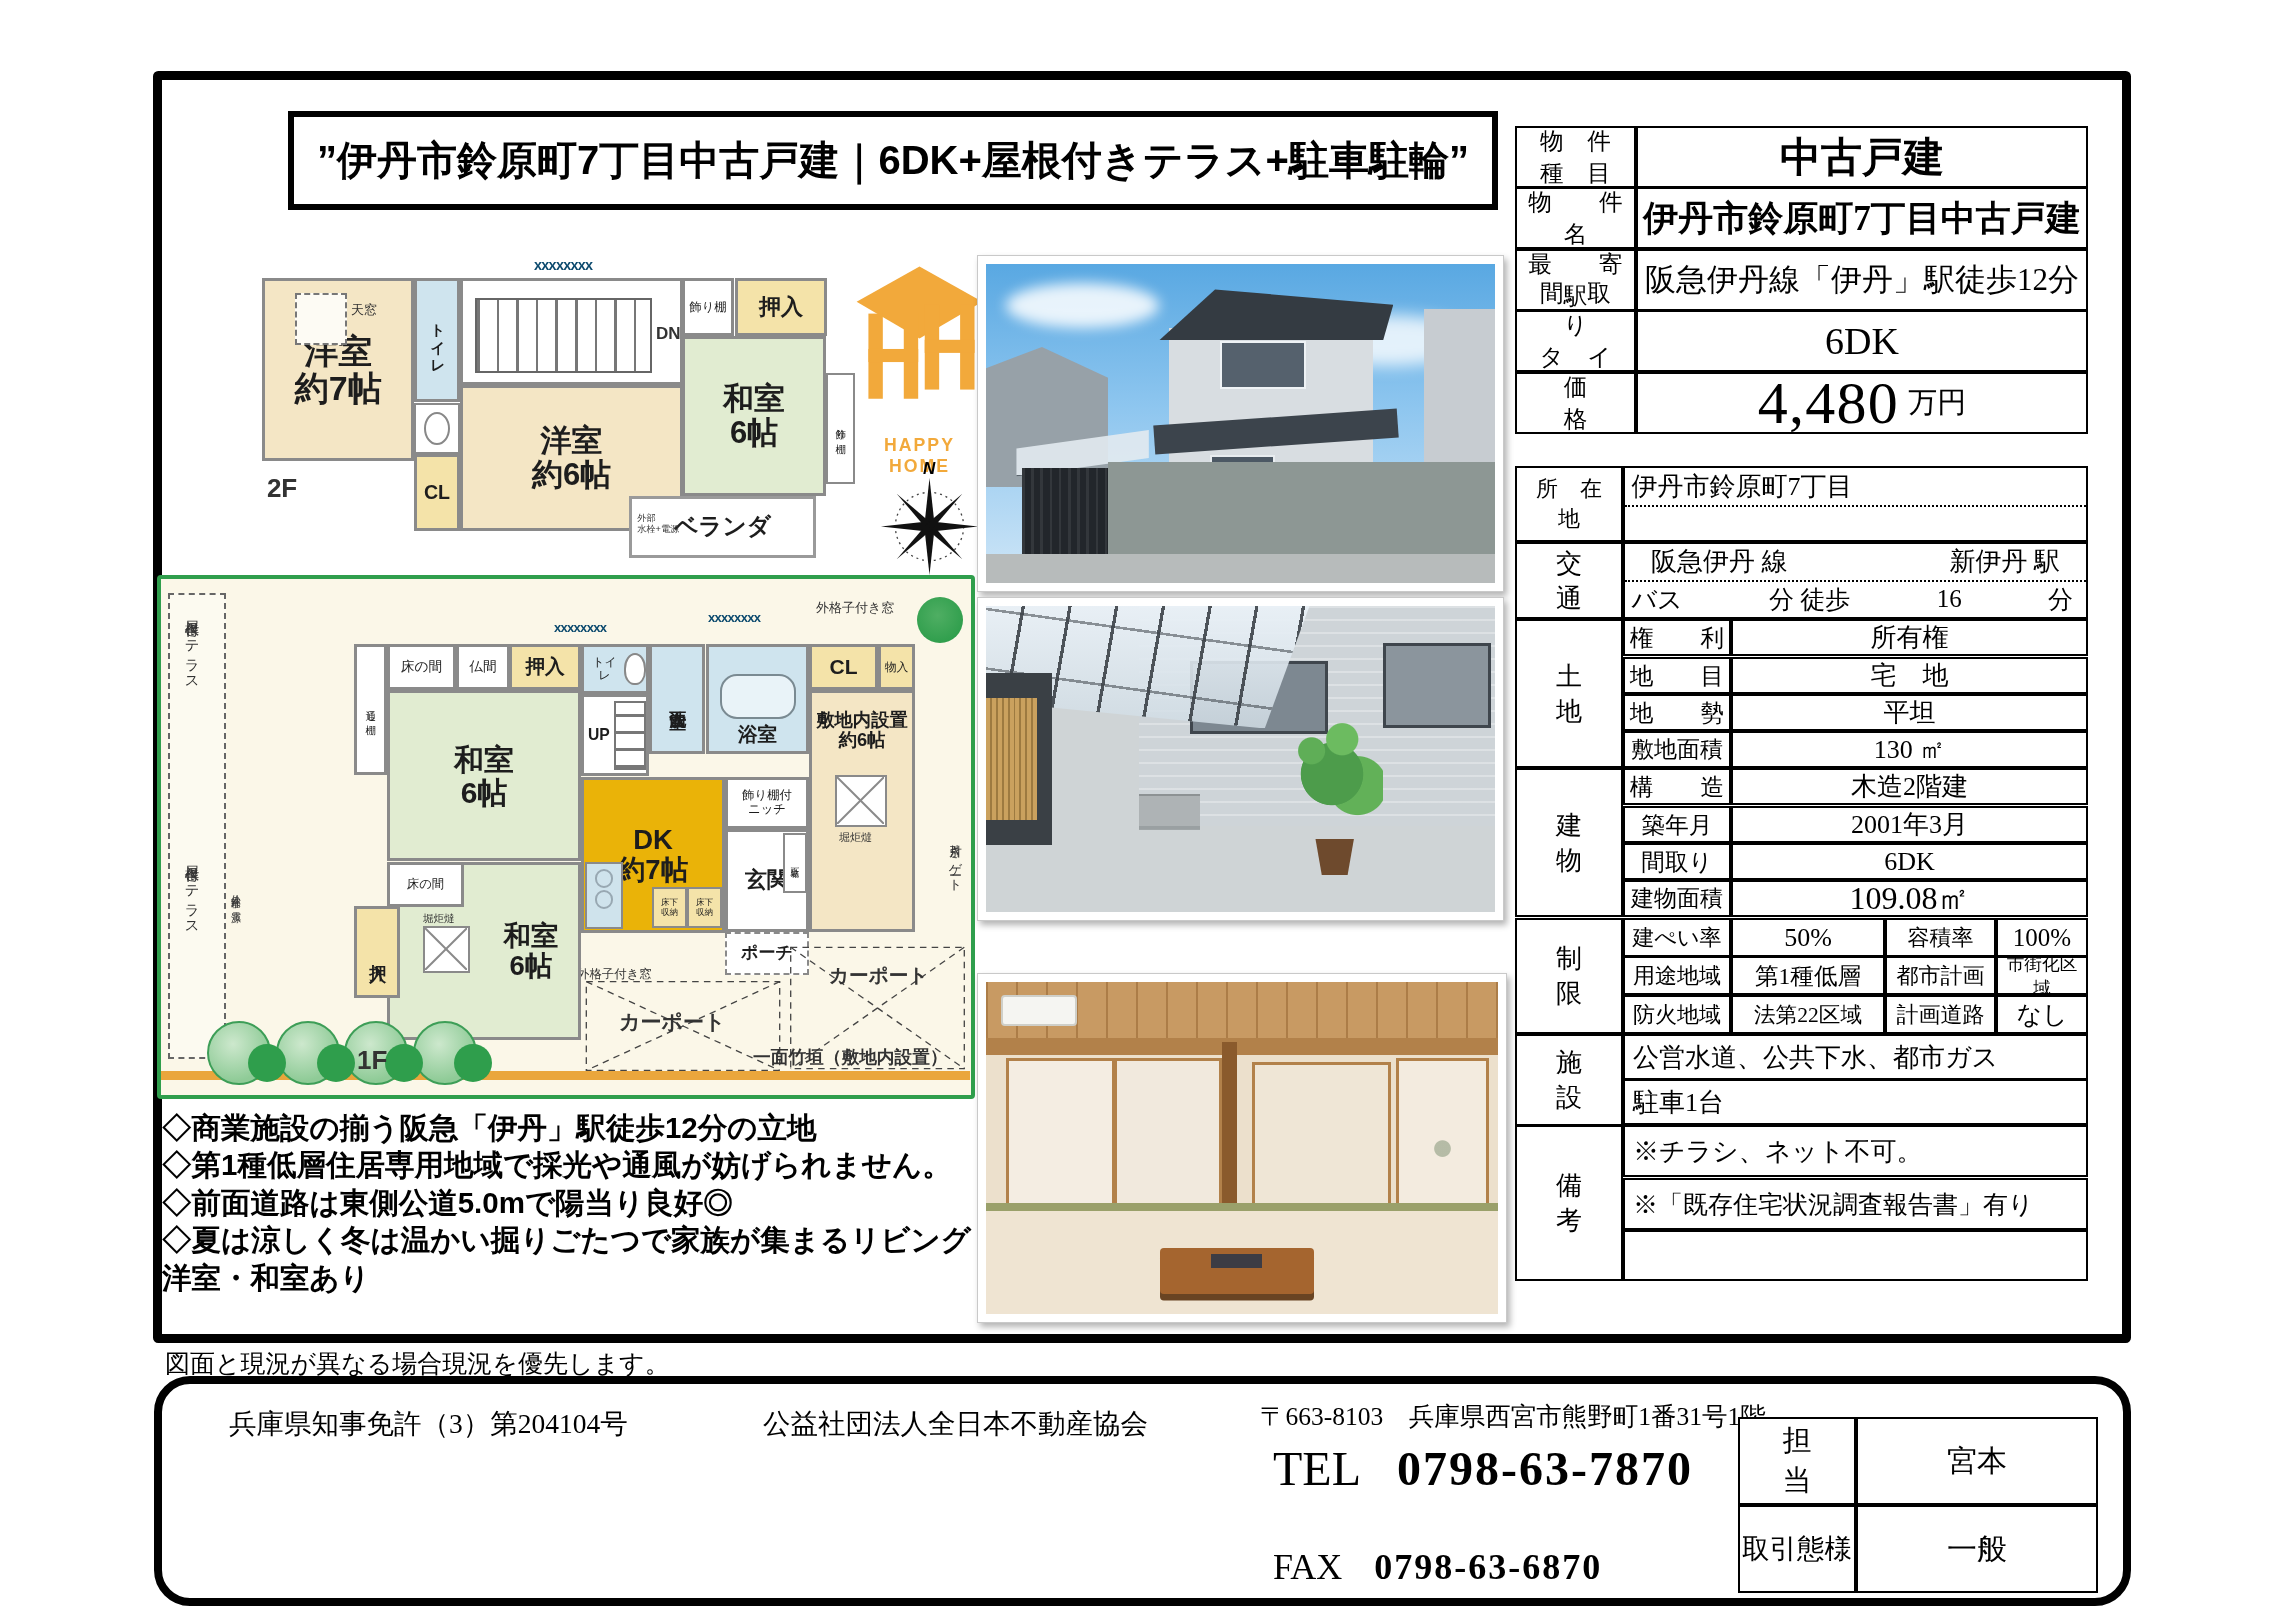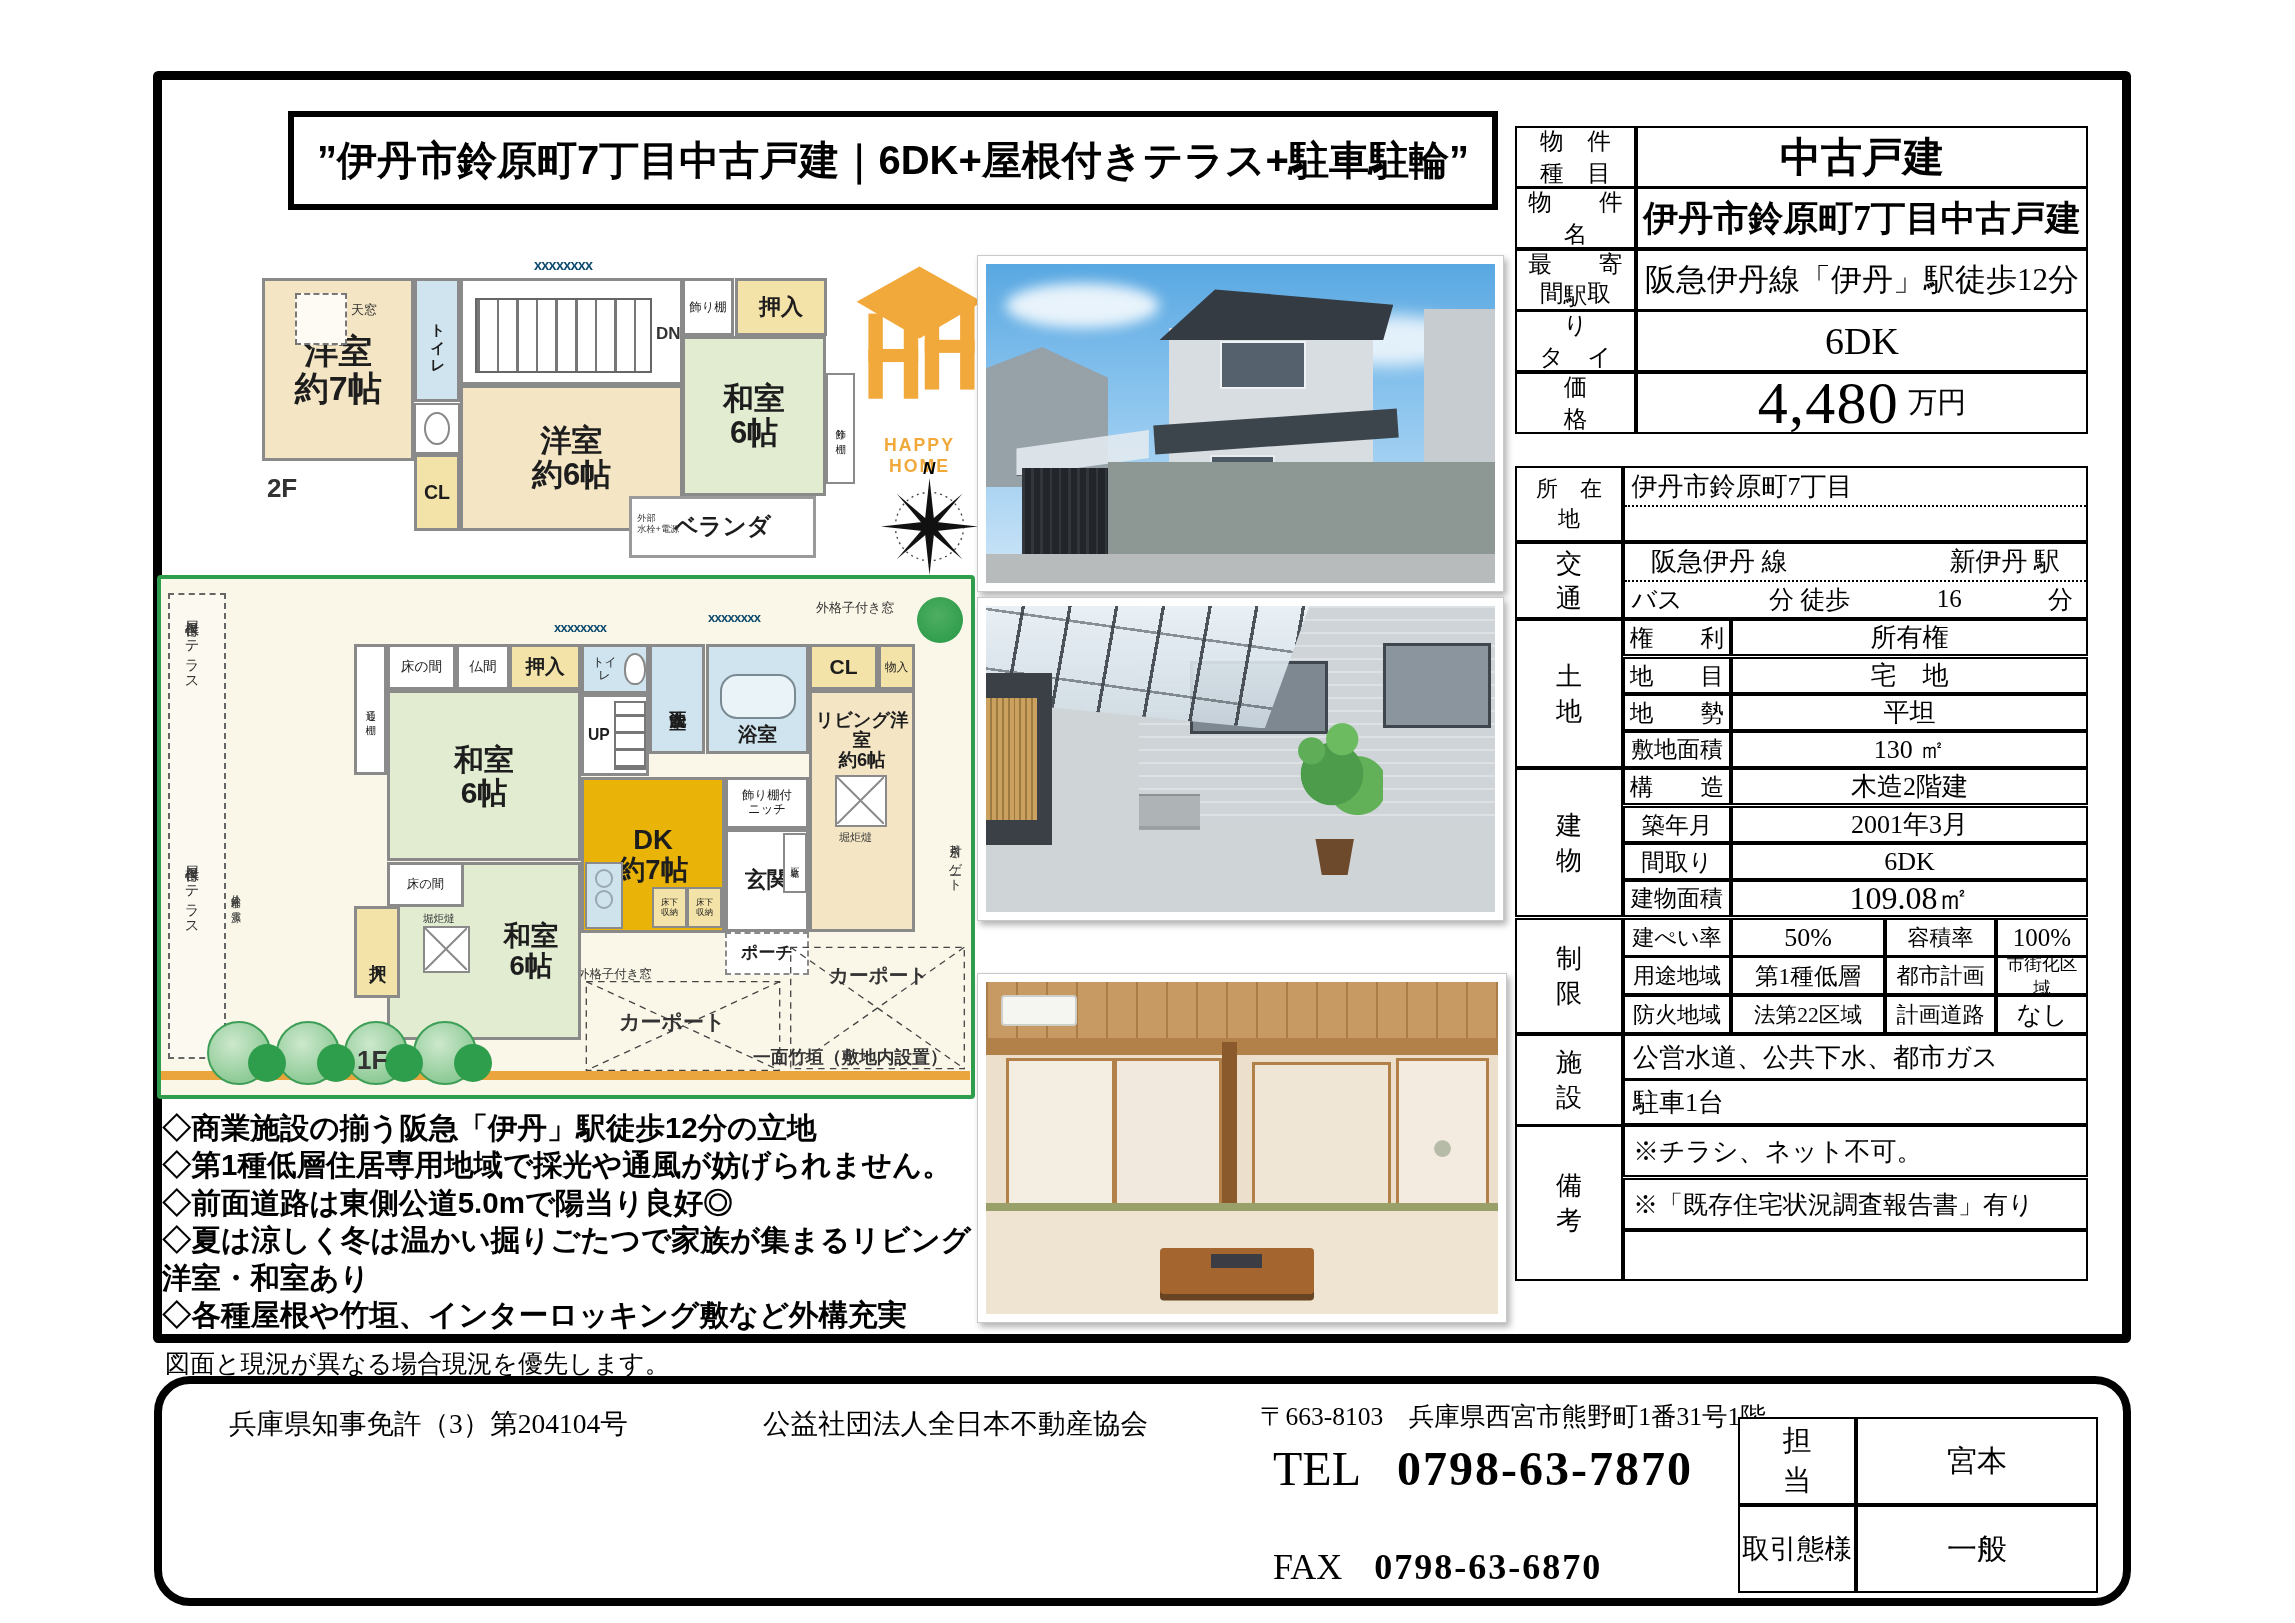--- a/index.html
+++ b/index.html
@@ -259,21 +259,21 @@
 ニッチ</span>
     </div>
     <div class="room c-white" style="left:564px;top:250px;width:84px;height:103px;font-size:22px;">
       <span>玄関</span>
     </div>
     <div class="room c-white thin" style="left:622px;top:254px;width:23.6px;height:60px;font-size:8.5px;font-weight:normal;">
       <span class="vert">下駄箱</span>
     </div>
 
     <div class="room c-beige" style="left:648px;top:111px;width:106px;height:242px;font-size:18.3px;align-items:flex-start;padding-top:17px;">
-      <span>リビング洋室
+      <span>敷地内設置
 約6帖</span>
     </div>
     <div class="abs" style="left:674px;top:196px;width:52px;height:52px;background:#fff;border:2.6px solid #8a8a8a;">
       <svg width="47" height="47" viewBox="0 0 72 72">
           <line x1="0" y1="0" x2="72" y2="72" stroke="#8a8a8a" stroke-width="3"></line>
           <line x1="72" y1="0" x2="0" y2="72" stroke="#8a8a8a" stroke-width="3"></line>
         </svg>
     </div>
     <div class="plan-note" style="left:678px;top:251px;font-size:11px;font-weight:normal;">堀炬燵</div>
 
@@ -327,21 +327,20 @@
     <div class="abs" style="left:756px;top:18.3px;width:46px;height:46px;border-radius:50%;background:radial-gradient(circle at 45% 40%,#4fae63,#2f9e4c 75%);"></div>
 
     <div class="plan-note" style="left:196px;top:466px;font-size:26px;">1F</div>
   </div>
 
   <div class="abs" style="left:162px;top:1109px;width:818px;font-size:29.5px;font-weight:bold;line-height:1.27;">
     <div>◇商業施設の揃う阪急「伊丹」駅徒歩12分の立地</div>
     <div>◇第1種低層住居専用地域で採光や通風が妨げられません。</div>
     <div>◇前面道路は東側公道5.0mで陽当り良好◎</div>
     <div>◇夏は涼しく冬は温かい掘りごたつで家族が集まるリビング洋室・和室あり</div>
-    <div>◇各種屋根や竹垣、インターロッキング敷など外構充実</div>
   </div>
 
   <div>
     <div class="t" style="left:1515px;top:126px;width:121px;height:62px;font-size:23.6px;"><span class="ml">物　件　種　目</span></div>
     <div class="t" style="left:1636px;top:126px;width:452px;height:62px;font-size:41px;font-weight:bold;"><span>中古戸建</span></div>
 
     <div class="t" style="left:1515px;top:187px;width:121px;height:62px;font-size:23.6px;"><span class="ml">物　　件　　名</span></div>
     <div class="t" style="left:1636px;top:187px;width:452px;height:62px;font-size:35px;font-weight:bold;"><span>伊丹市鈴原町7丁目中古戸建</span></div>
 
     <div class="t" style="left:1515px;top:249px;width:121px;height:62px;font-size:23.6px;"><span class="ml">最　　寄　　駅</span></div>

